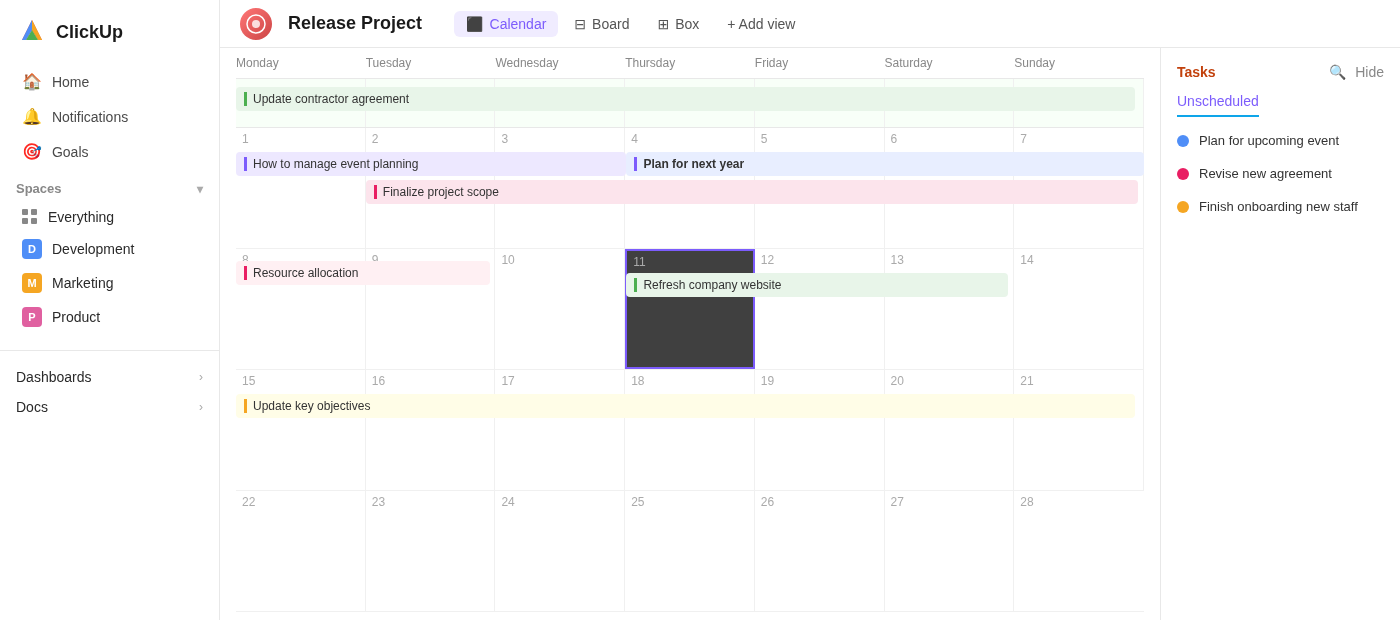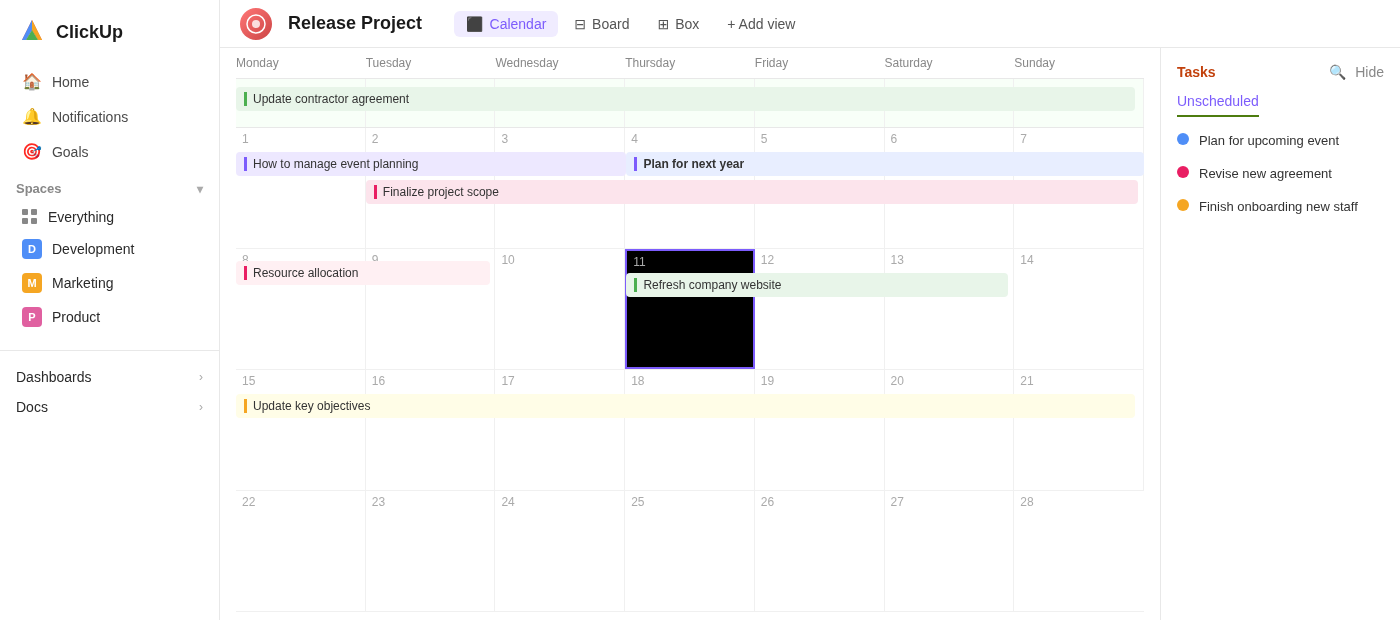--- a/index.html
+++ b/index.html
@@ -134,21 +134,21 @@
     }
     .cal-cell {
       border-right: 1px solid #f0f0f0;
       padding: 4px 6px;
       font-size: 11px; color: #bbb;
       min-height: 120px;
     }
     .cal-cell:last-child { border-right: none; }
     .cal-cell.selected {
       border: 2px solid #7c5cfc;
-      background: #000000;
+      background: #404040;
     }
     .cal-number {
       font-size: 12px; color: #aaa; margin-bottom: 4px;
     }
 
     
     .task-bar-container {
       position: absolute;
       top: 0; left: 0; right: 0;
       pointer-events: none;
@@ -184,26 +184,26 @@
     }
     .tasks-header {
       display: flex; align-items: center; justify-content: space-between;
       margin-bottom: 12px;
     }
     .tasks-title { font-size: 14px; font-weight: 600; color: #c2410c; }
     .tasks-actions { display: flex; gap: 8px; align-items: center; }
     .tasks-actions span { font-size: 14px; color: #888; cursor: pointer; }
     .unscheduled-tab {
       font-size: 14px; font-weight: 500; color: #7c5cfc;
-      border-bottom: 2px solid #4d7c0f;
+      border-bottom: 2px solid #0ea5e9;
       padding-bottom: 6px; margin-bottom: 16px;
       display: inline-block;
     }
     .task-item {
-      display: flex; align-items: flex-start; gap: 10px;
+      display: flex; align-items: center; gap: 10px;
       margin-bottom: 18px; cursor: pointer;
     }
     .task-dot {
       width: 12px; height: 12px; border-radius: 50%; flex-shrink: 0;
     }
     .task-label { font-size: 13px; color: #333; }
 
     
     .unscheduled-row {
       display: grid;

